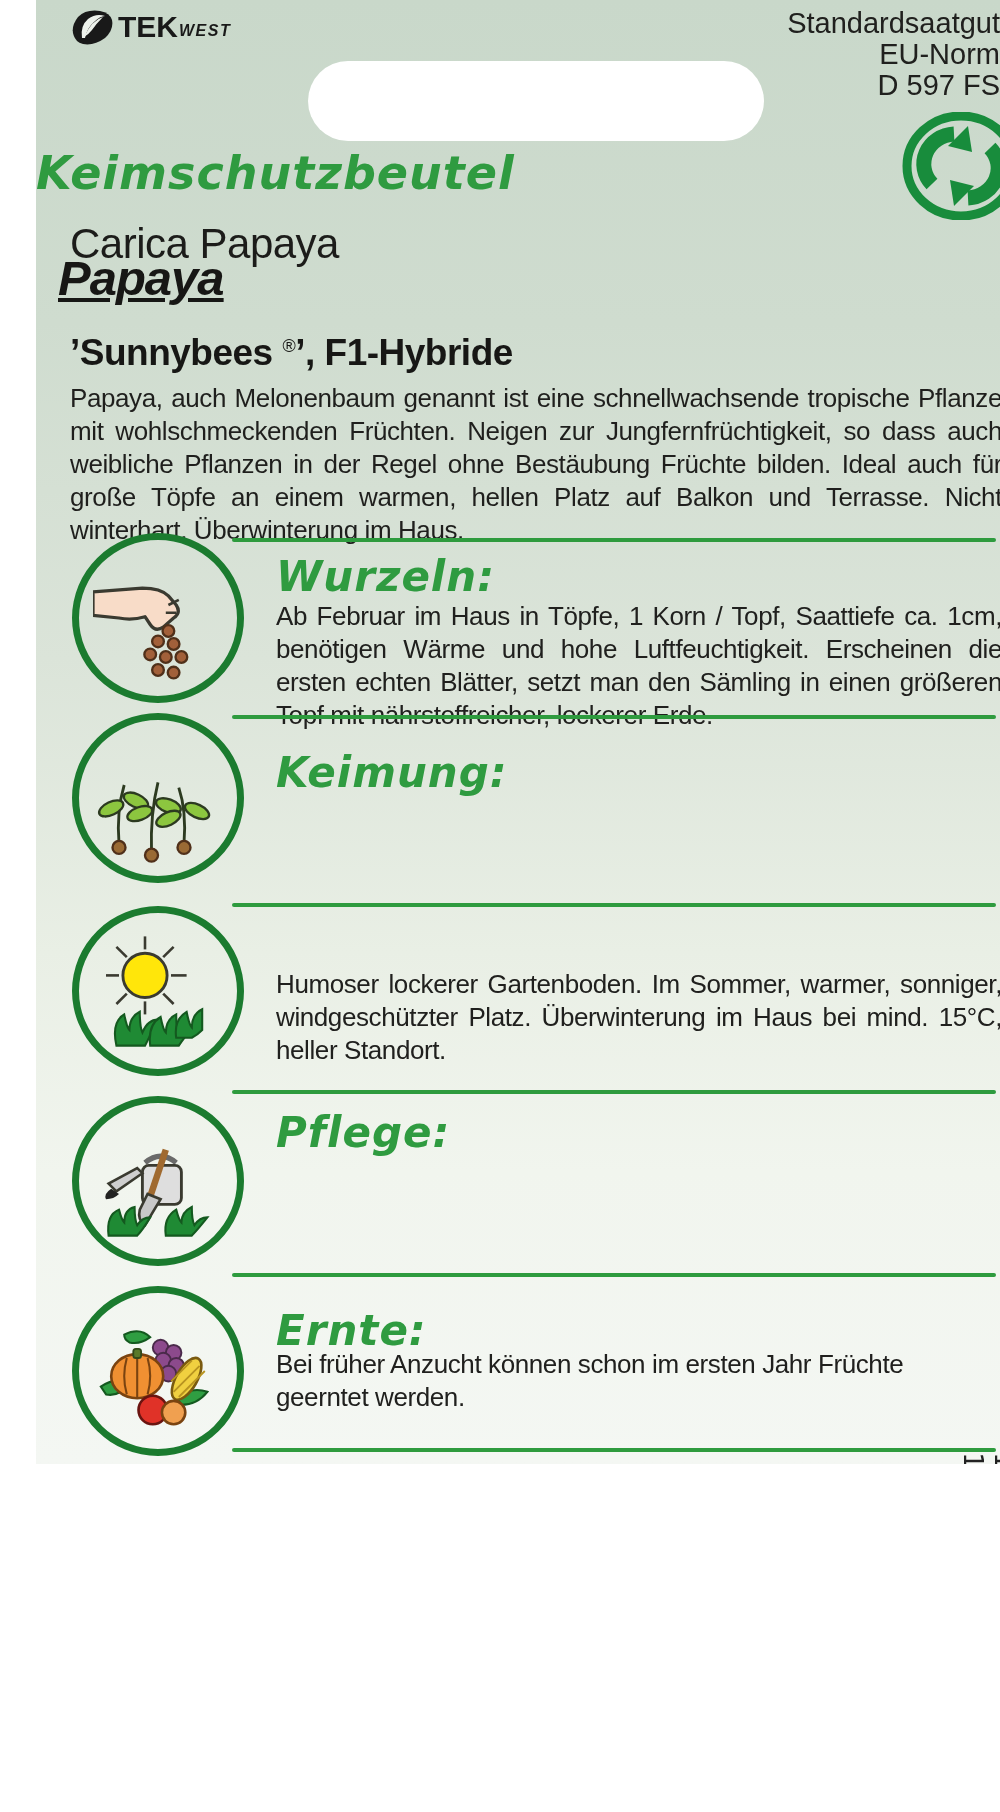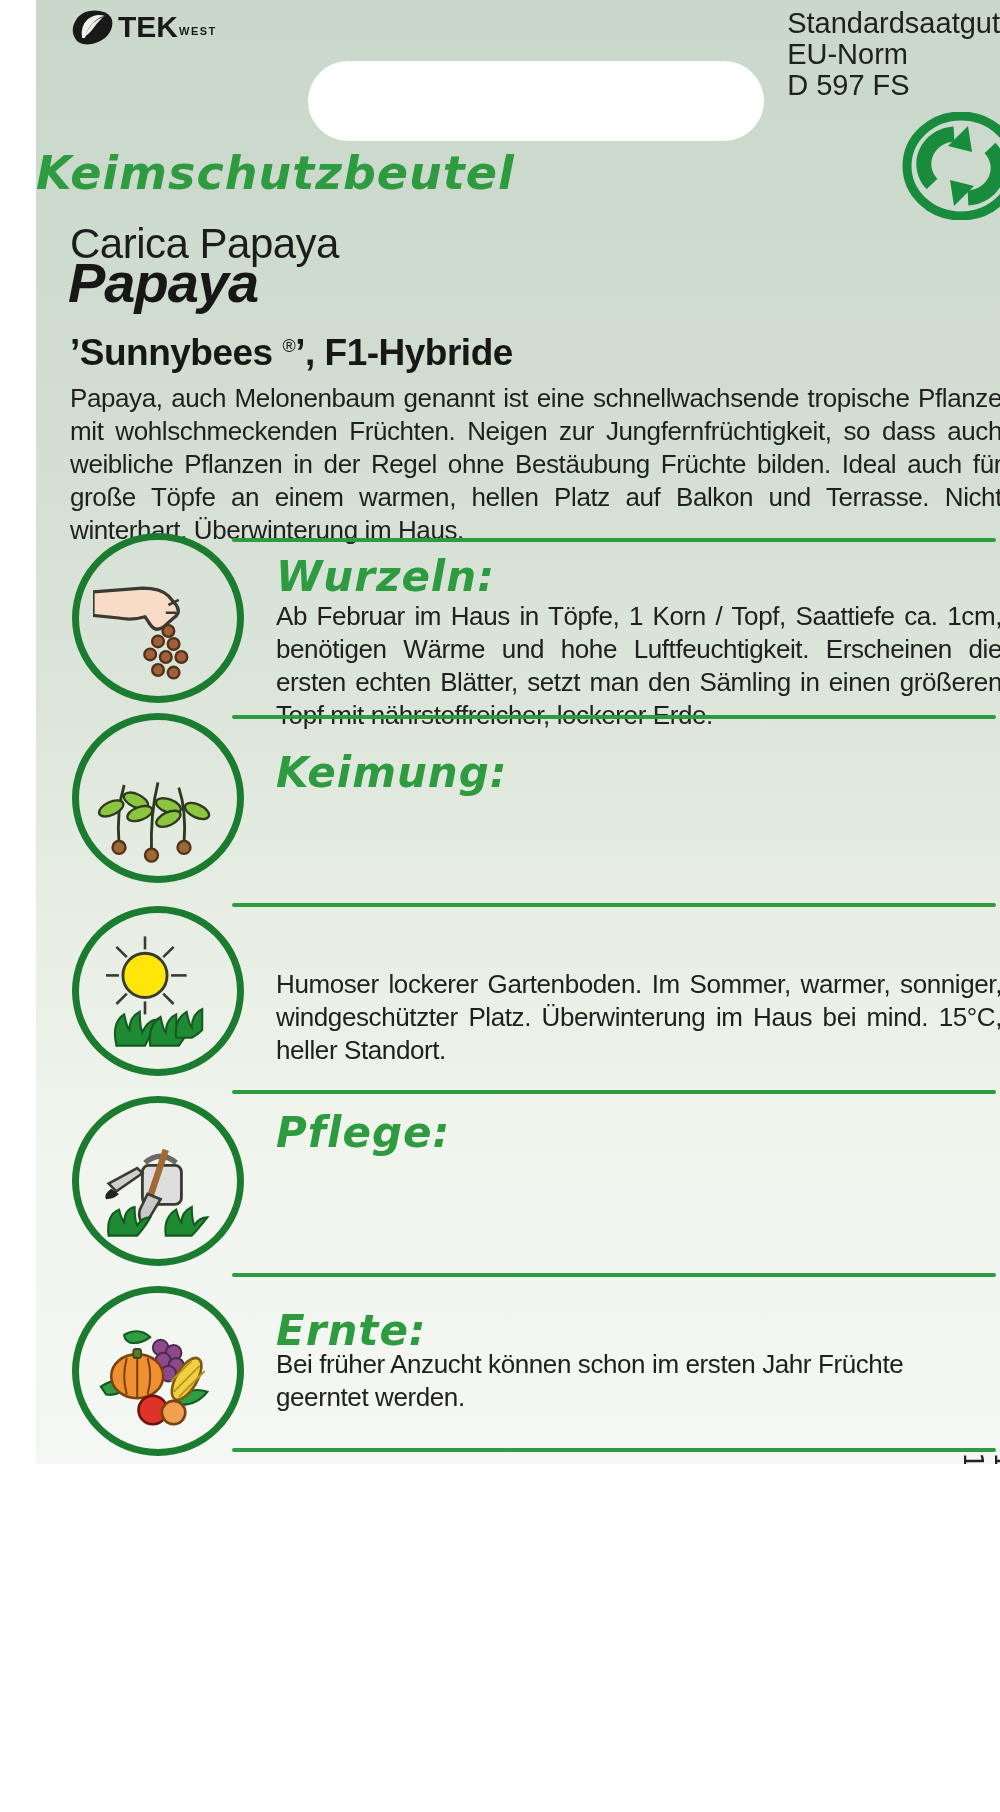--- a/index.html
+++ b/index.html
@@ -3,34 +3,34 @@
 <meta charset="utf-8">
 <style>
   html,body{margin:0;padding:0;}
   body{width:1000px;height:1812px;font-family:"Liberation Sans",sans-serif;}
   .canvas{position:relative;width:1000px;height:1464px;overflow:hidden;
           background:linear-gradient(180deg,#c9d8ca 0%,#cfdccf 22%,#dbe4d9 45%,#e9efe5 65%,#f1f5ee 80%,#f4f7f3 100%);margin-left:36px;}
   
   .tek-logo{position:absolute;left:34px;top:8px;display:flex;align-items:center;height:38px;}
   .tek-logo svg{display:block;}
   .tek-word{font-weight:bold;font-size:30px;color:#191919;letter-spacing:0px;margin-left:4px;}
-  .tek-suffix{font-weight:bold;font-size:11px;color:#191919;letter-spacing:1.5px;margin-left:1px;padding-top:8px;}
-  
-  .top-right{position:absolute;right:36px;top:8px;text-align:left;font-size:29px;line-height:31px;
+  .tek-suffix{font-weight:bold;font-size:16px;color:#191919;letter-spacing:1.5px;margin-left:1px;padding-top:8px;font-style:italic;}
+  
+  .top-right{position:absolute;right:36px;top:8px;text-align:right;font-size:29px;line-height:31px;
              color:#20201e;font-weight:500;}
   
   .pill{position:absolute;left:272px;top:61px;width:456px;height:80px;background:#ffffff;border-radius:40px;}
   
   .script-green{color:#2f9b40;font-style:italic;font-weight:bold;font-family:"DejaVu Sans",sans-serif;}
   .keimschutz{position:absolute;left:0;right:0;top:146px;text-align:left;font-size:46px;letter-spacing:1px;}
   
   .green-dot{position:absolute;left:866px;top:112px;}
   
   .botanical{position:absolute;left:34px;top:220px;font-size:42px;color:#1c1c1a;letter-spacing:-0.5px;}
-  .prod-name{position:absolute;left:32px;top:250px;margin:0;font-size:56px;font-weight:bold;font-style:italic;color:#171715;letter-spacing:-1px;}
+  .prod-name{position:absolute;left:22px;top:250px;margin:0;font-size:49px;font-weight:bold;font-style:italic;color:#171715;letter-spacing:-1px;text-decoration:underline;}
   .variety{position:absolute;left:34px;top:332px;font-size:37px;font-weight:bold;color:#171715;letter-spacing:-0.5px;}
   .variety sup{font-size:18px;font-weight:normal;vertical-align:super;}
   
   .desc{position:absolute;left:34px;top:382px;width:932px;margin:0;font-size:26px;line-height:33px;
         color:#1f1f1d;text-align:justify;letter-spacing:-0.4px;}
   
   .divider{position:absolute;left:196px;width:764px;height:4px;background:#2e9b3e;border-radius:2px;}
   .icon-circle{position:absolute;left:36px;width:158px;height:156px;border:7px solid #1b7b2f;border-radius:50%;
                display:flex;align-items:center;justify-content:center;}
   .sec-title{position:absolute;left:240px;font-size:42px;letter-spacing:1px;}

